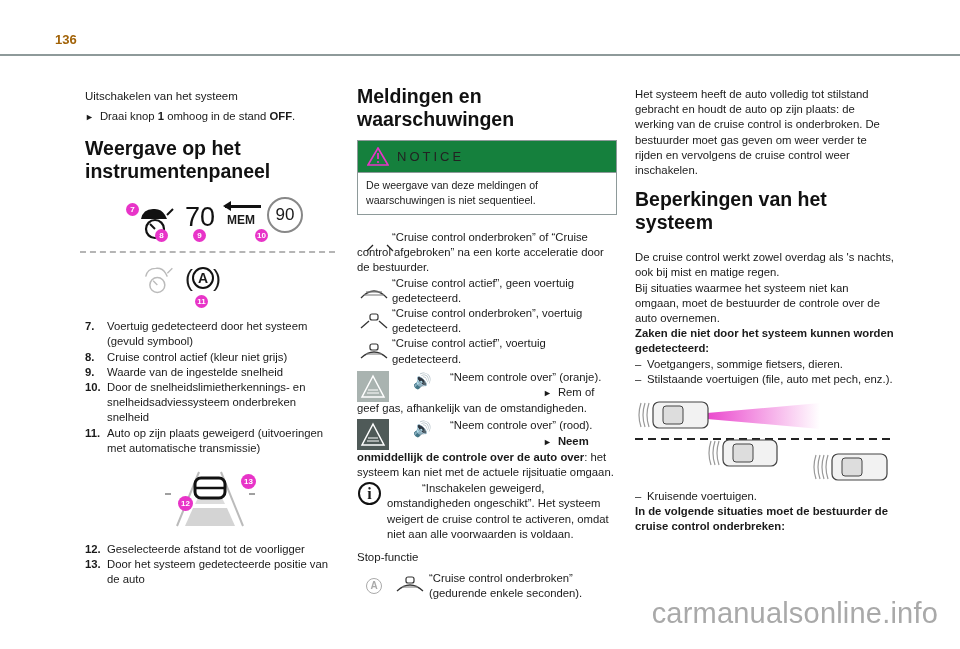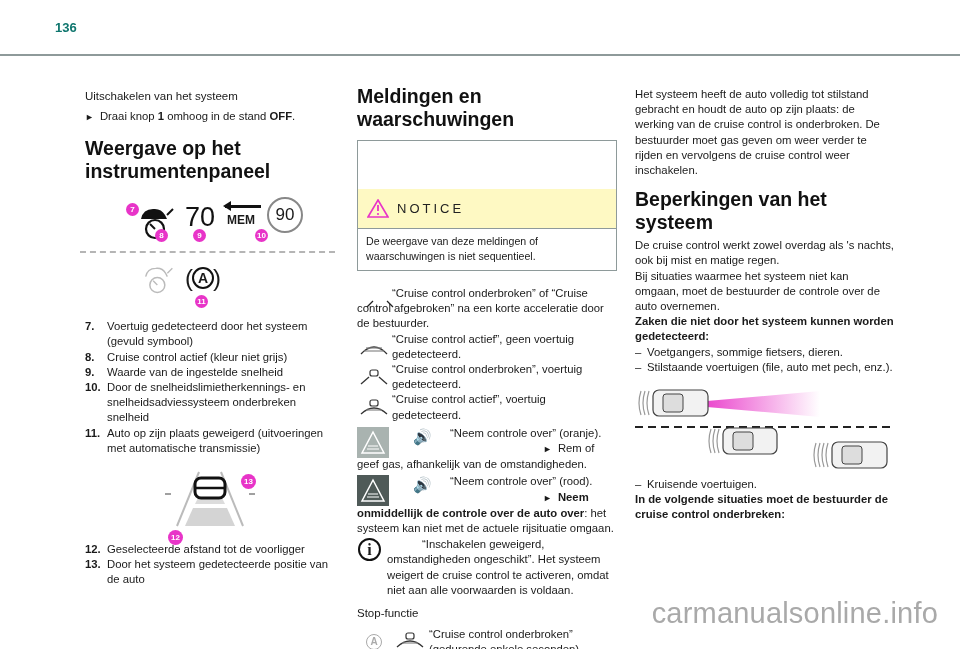--- a/index.html
+++ b/index.html
@@ -1,40 +1,40 @@
 <!DOCTYPE html>
 <html><head>
 <meta charset="utf-8">
 <style>
   * { box-sizing: border-box; margin: 0; padding: 0; }
   html, body { width: 960px; height: 649px; background: #ffffff; overflow: hidden; }
   body { position: relative; font-family: "Liberation Sans", sans-serif; color: #1a1a1a; font-size: 11.3px; line-height: 15.2px; }
 
-  .page-number { position: absolute; left: 55px; top: 20px; font-size: 13px; font-weight: bold; color: #0f766e; }
+  .page-number { position: absolute; left: 55px; top: 32px; font-size: 13px; font-weight: bold; color: #a16207; }
   .header-rule { position: absolute; left: 0; top: 54px; width: 960px; height: 2px; background: #8e9a9a; }
 
   .col { position: absolute; top: 80px; }
   .col1 { left: 85px; width: 255px; }
   .col2 { left: 357px; width: 260px; }
   .col3 { left: 635px; width: 260px; }
 
   h3.sub { font-size: 11.5px; font-weight: normal; margin-top: 8px; line-height: 14px; }
   h2.sect { font-size: 19.5px; font-weight: bold; line-height: 23px; color: #111; }
   p { margin: 0; }
   .bullet-tri { display: inline-block; font-size: 9px; margin-right: 6px; }
   b { font-weight: bold; }
 
   .numlist { list-style: none; }
   .numlist li { display: flex; }
   .numlist .num { width: 22px; flex: none; font-weight: bold; }
 
   .pinkdot { position: absolute; width: 13px; height: 13px; border-radius: 50%; background: #e834c8; color: #fff; font-size: 8px; line-height: 13px; text-align: center; font-weight: bold; }
 
   .notice { border: 1px solid #8e9a9a; margin-top: 9px; }
-  .notice-head { background: #fef9c3; height: 40px; display: flex; align-items: center; padding-left: 9px; border-bottom: 1px solid #8e9a9a; margin-top: 48px; }
+  .notice-head { background: #15803d; height: 32px; display: flex; align-items: center; padding-left: 9px; border-bottom: 1px solid #8e9a9a; }
   .notice-title { letter-spacing: 3px; font-size: 13px; margin-left: 8px; color: #222; }
   .notice-body { padding: 5px 10px 6px 8px; font-size: 10.6px; line-height: 15px; }
 
   .iconrow { position: relative; }
   .dash { border-top: 2px dashed #aaa; }
   .watermark { position: absolute; right: 22px; top: 606px; font-size: 29px; color: #a9a9a9; letter-spacing: 0.2px; }
 </style>
 </head>
 <body>
 
@@ -111,21 +111,21 @@
     <svg width="110" height="60" viewBox="0 0 110 60" style="position:absolute; left:70px; top:2px;">
       <polygon points="30,58 80,58 72,40 38,40" fill="#d4d4d4"></polygon>
       <polygon points="40,36 70,36 66,28 44,28" fill="#dcdcdc"></polygon>
       <line x1="22" y1="58" x2="44" y2="4" stroke="#bbb" stroke-width="2"></line>
       <line x1="88" y1="58" x2="66" y2="4" stroke="#bbb" stroke-width="2"></line>
       <rect x="40" y="10" width="30" height="20" rx="6" fill="#fff" stroke="#111" stroke-width="3"></rect>
       <line x1="40" y1="20" x2="70" y2="20" stroke="#111" stroke-width="2.5"></line>
       <line x1="10" y1="26" x2="16" y2="26" stroke="#777" stroke-width="1.4"></line>
       <line x1="94" y1="26" x2="100" y2="26" stroke="#777" stroke-width="1.4"></line>
     </svg>
-    <div class="pinkdot" style="left:83px; top:30px; width:15px; height:15px; line-height:15px;margin-top:34px;">12</div>
+    <div class="pinkdot" style="left:93px; top:30px; width:15px; height:15px; line-height:15px;">12</div>
     <div class="pinkdot" style="left:156px; top:8px; width:15px; height:15px; line-height:15px;">13</div>
   </div>
 
   <ul class="numlist" style="margin-top:6px;">
     <li>
         <span class="num">12.</span>
         <span>Geselecteerde afstand tot de voorligger</span>
       </li>
     <li>
         <span class="num">13.</span>
@@ -226,21 +226,21 @@
           <line x1="7" y1="12" x2="23" y2="12" stroke="#888" stroke-width="1.2"></line>
       </svg>
       <p>“Cruise control onderbroken” (gedurende enkele seconden).</p>
     </div>
   </div>
 </div>
 
 <div class="col col3">
   <p style="margin-top:7px;">Het systeem heeft de auto volledig tot stilstand gebracht en houdt de auto op zijn plaats: de werking van de cruise control is onderbroken. De bestuurder moet gas geven om weer verder te rijden en vervolgens de cruise control weer inschakelen.</p>
   <h2 class="sect" style="margin-top:10px;">Beperkingen van het systeem</h2>
-  <p style="margin-top:4px;">De cruise control werkt zowel overdag als 's nachts, ook bij mist en matige regen.</p>
+  <p style="margin-top:16px;">De cruise control werkt zowel overdag als 's nachts, ook bij mist en matige regen.</p>
   <p>Bij situaties waarmee het systeem niet kan omgaan, moet de bestuurder de controle over de auto overnemen.</p>
   <p><b>Zaken die niet door het systeem kunnen worden gedetecteerd:</b></p>
   <div>
     <p><span style="display:inline-block;width:12px;">–</span><span>Voetgangers, sommige fietsers, dieren.</span></p>
     <p><span style="display:inline-block;width:12px;">–</span><span>Stilstaande voertuigen (file, auto met pech, enz.).</span></p>
   </div>
 
   <div style="position:relative; height:84px; margin-top:12px;">
     <svg width="260" height="84" viewBox="0 0 260 84">
       <defs>

